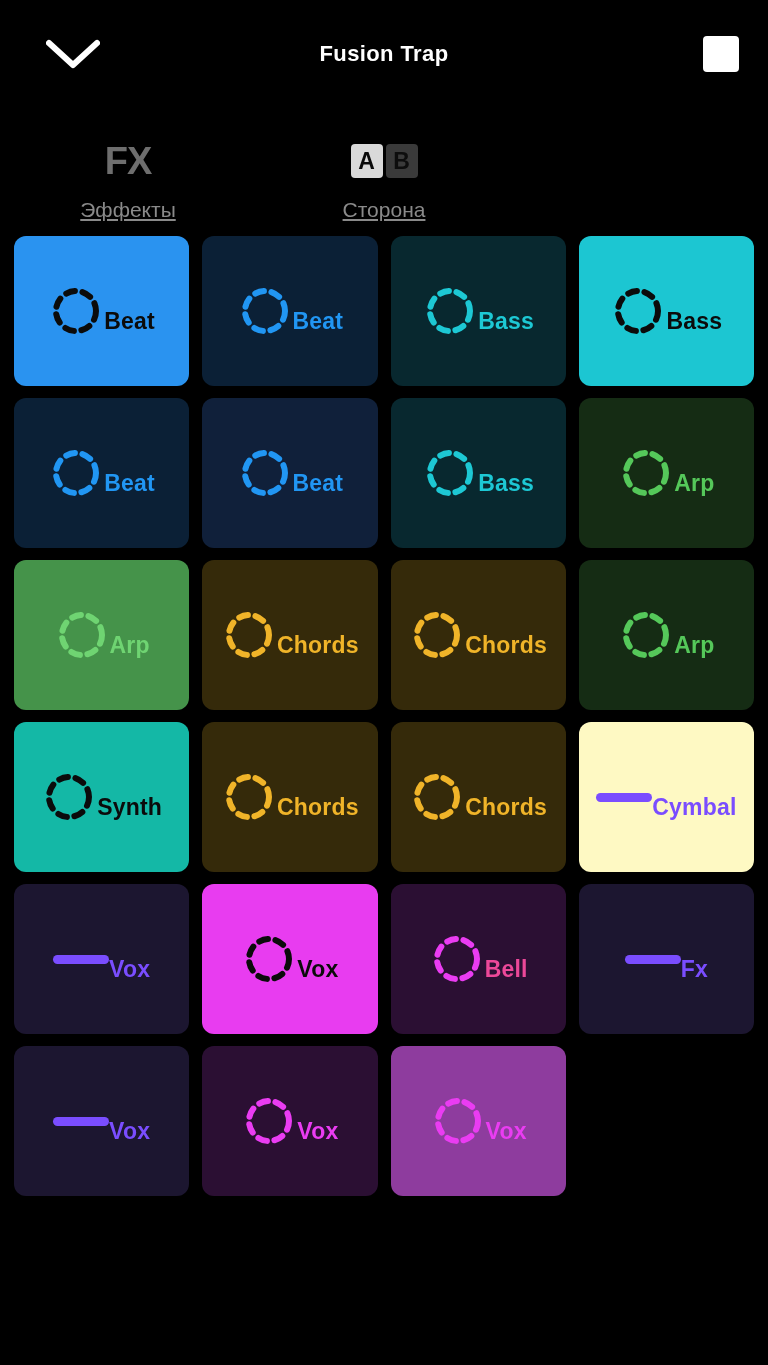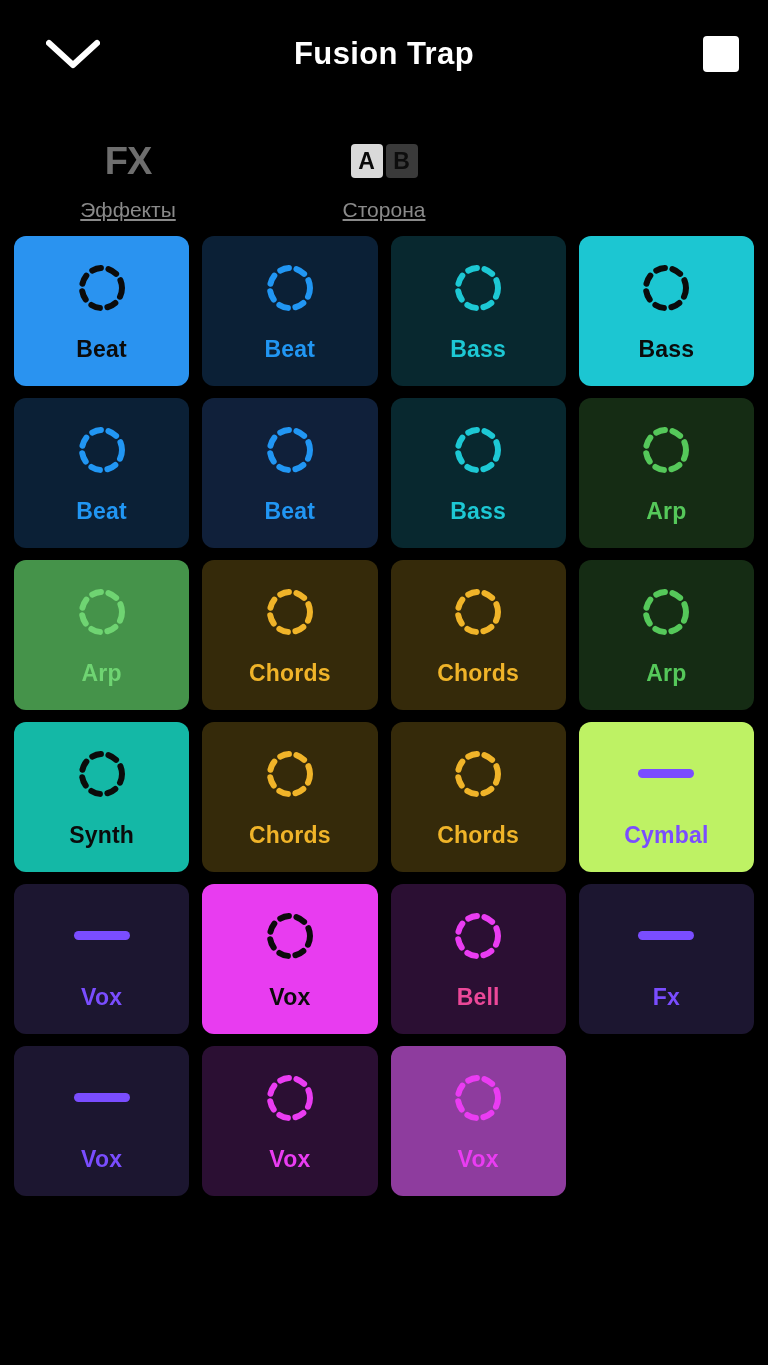--- a/index.html
+++ b/index.html
@@ -27,21 +27,21 @@
     width: 74px;
     height: 52px;
     display: flex;
     align-items: center;
     justify-content: center;
     cursor: pointer;
   }
   #collapse-button svg { display: block; }
   #song-title {
     color: #ffffff;
-    font-size: 31px;
+    font-size: 22px;
     font-weight: bold;
     letter-spacing: 0.4px;
   }
   #stop-button {
     position: absolute;
     right: 29px;
     top: 50%;
     transform: translateY(-50%);
     width: 36px;
     height: 36px;
@@ -112,21 +112,21 @@
     padding: 0 14px;
     display: grid;
     grid-template-columns: repeat(4, 1fr);
     column-gap: 13px;
     row-gap: 12px;
   }
   .pad {
     height: 150px;
     border-radius: 12px;
     display: flex;
-    flex-direction: column;
+    flex-direction: row;
     align-items: center;
     justify-content: center;
     cursor: pointer;
     position: relative;
     overflow: hidden;
   }
   .pad-icon {
     width: 56px; height: 56px;
     display: flex; align-items: center; justify-content: center;
   }
@@ -294,21 +294,21 @@
         <div class="pad-label" style="color: rgb(240, 180, 41);">Chords</div>
       </div>
       <div class="pad" style="background: rgb(53, 42, 10);">
         <div class="pad-icon">
           <svg width="52" height="52" viewBox="0 0 52 52">
             <circle cx="26" cy="26" r="20" fill="none" stroke="#f0b429" stroke-width="6" stroke-linecap="round" stroke-dasharray="9 7.7"></circle>
           </svg>
         </div>
         <div class="pad-label" style="color: rgb(240, 180, 41);">Chords</div>
       </div>
-      <div class="pad" style="background: #bef264;">
+      <div class="pad" style="background: #fef9c3;">
         <div class="pad-icon">
           <div class="pad-bar" style="background: rgb(122, 77, 255);"></div>
         </div>
         <div class="pad-label" style="color: rgb(122, 77, 255);">Cymbal</div>
       </div>
       <div class="pad" style="background: rgb(28, 22, 48);">
         <div class="pad-icon">
           <div class="pad-bar" style="background: rgb(122, 77, 255);"></div>
         </div>
         <div class="pad-label" style="color: rgb(122, 77, 255);">Vox</div>

